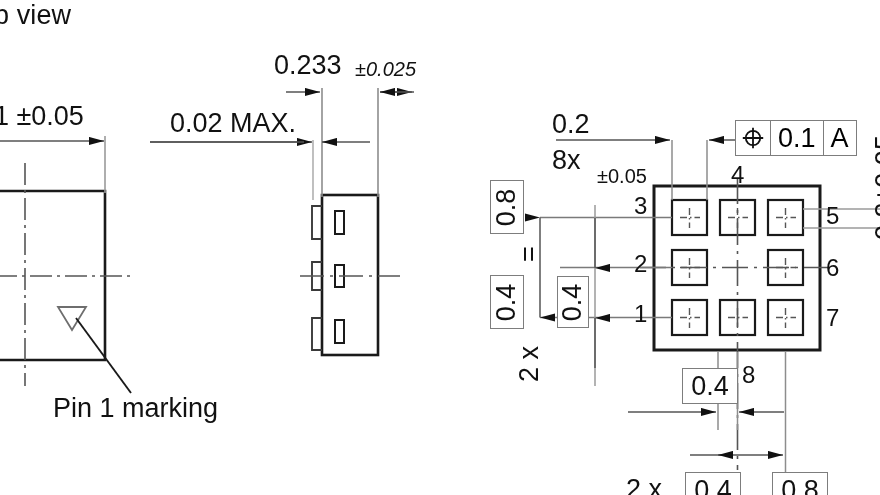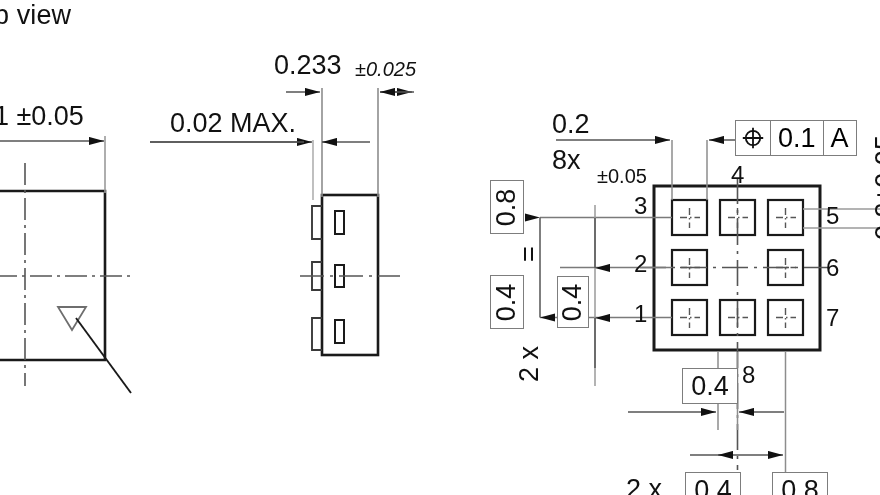--- a/index.html
+++ b/index.html
@@ -176,20 +176,21 @@
     </g>
   </svg>
 
   <div class="tx title" style="left:-6px;top:2px;">p view</div>
 
 
   <div class="tx" style="left:-6px;top:103px;">
     <span class="dim" style="font-size:27px;">1 ±0.05</span>
   </div>
 
+  <div class="tx lbl" style="left:53px;top:395px;">Pin 1 marking</div>
 
   <div class="tx dim" style="left:170px;top:110px;">0.02 MAX.</div>
 
   <div class="tx dim" style="left:274px;top:52px;">0.233</div>
   <div class="tx dimsm" style="left:355px;top:59px;font-style:italic;">±0.025</div>
 
   <div class="tx dim" style="left:552px;top:111px;">0.2</div>
   <div class="tx dimsm" style="left:597px;top:118px;margin-top:48px;">±0.05</div>
   <div class="tx dim" style="left:552px;top:147px;">8x</div>
 

